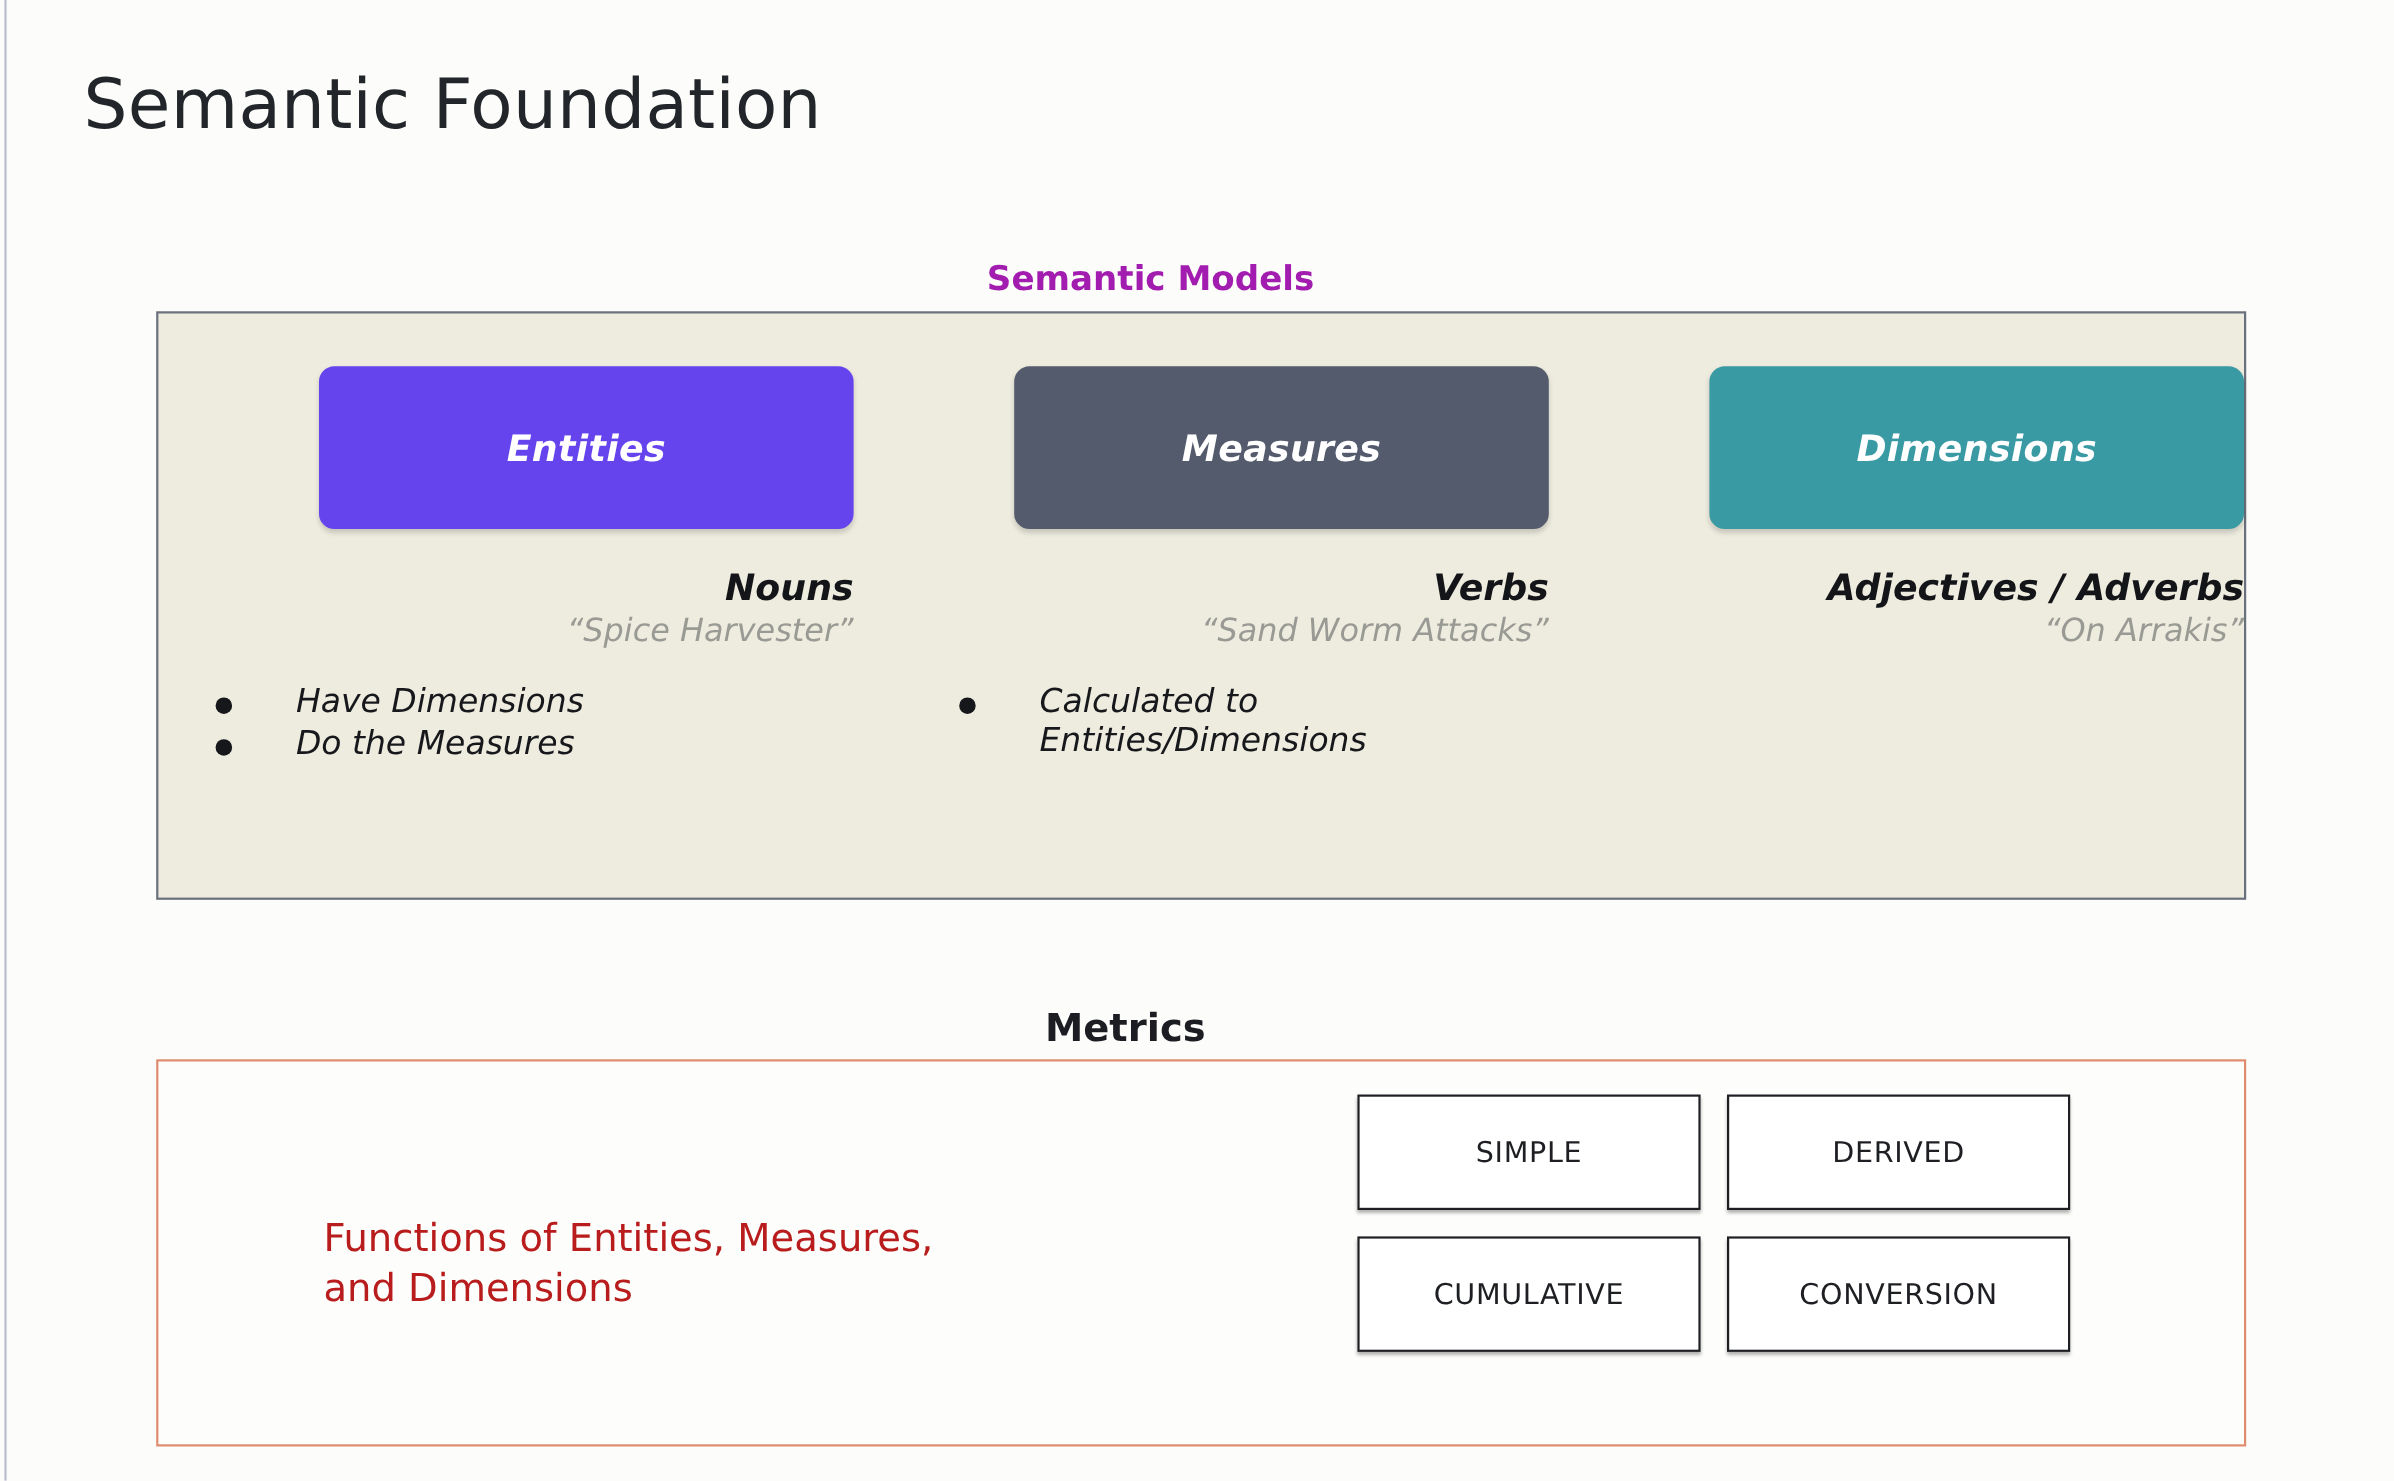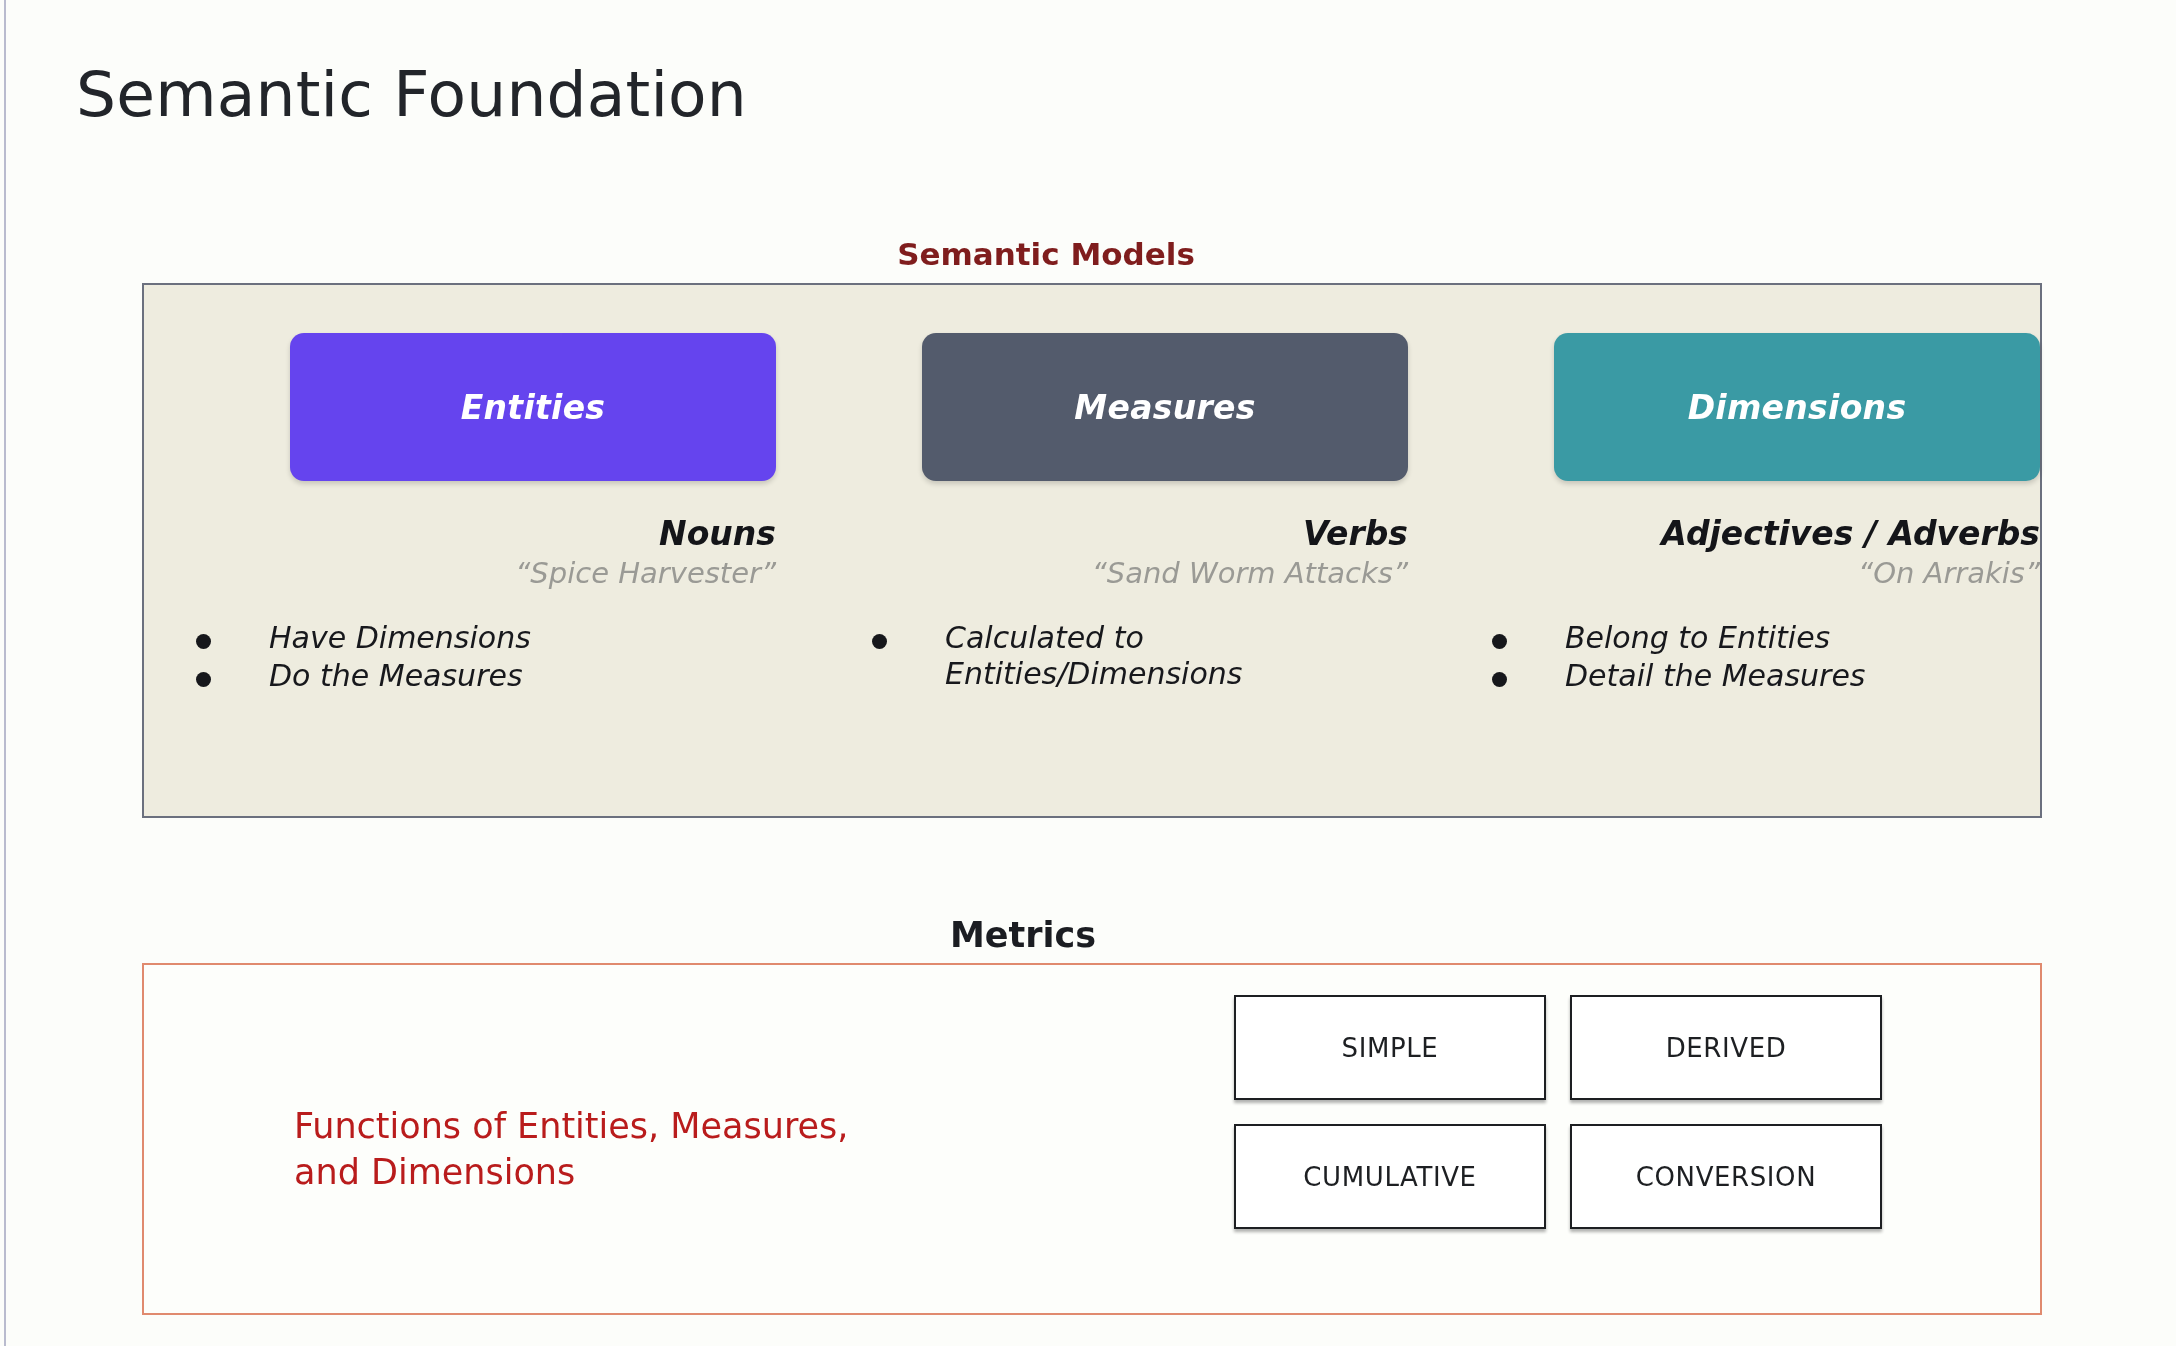--- a/index.html
+++ b/index.html
@@ -45,21 +45,21 @@
   .sm-heading {
     position: absolute;
     left: 0;
     top: 236px;
     width: 2176px;
     text-align: center;
     padding-right: 130px;
     box-sizing: border-box;
     font-size: 31px;
     font-weight: bold;
-    color: #7f1d1d;
+    color: #a21caf;
     padding-left: 46px;
   }
   .sm-panel {
     position: absolute;
     left: 142px;
     top: 283px;
     width: 1900px;
     height: 535px;
     background: #eeecdf;
     border: 2px solid #6b707e;
@@ -248,30 +248,20 @@
             <span class="bullet-text">Calculated to
 Entities/Dimensions</span>
           </li>
         </ul>
       </div>
 
       <div class="sm-col">
         <div class="chip dimensions">Dimensions</div>
         <div class="pos-label">Adjectives / Adverbs</div>
         <div class="example">“On Arrakis”</div>
-        <ul class="bullets col-dimensions">
-          <li class="bullet-row">
-            <span class="dot"></span>
-            <span class="bullet-text">Belong to Entities</span>
-          </li>
-          <li class="bullet-row">
-            <span class="dot"></span>
-            <span class="bullet-text">Detail the Measures</span>
-          </li>
-        </ul>
       </div>
 
     </div>
   </div>
 
   <div class="metrics-heading">Metrics</div>
 
   <div class="metrics-panel">
     <div class="metrics-desc">Functions of Entities, Measures,
 and Dimensions</div>

